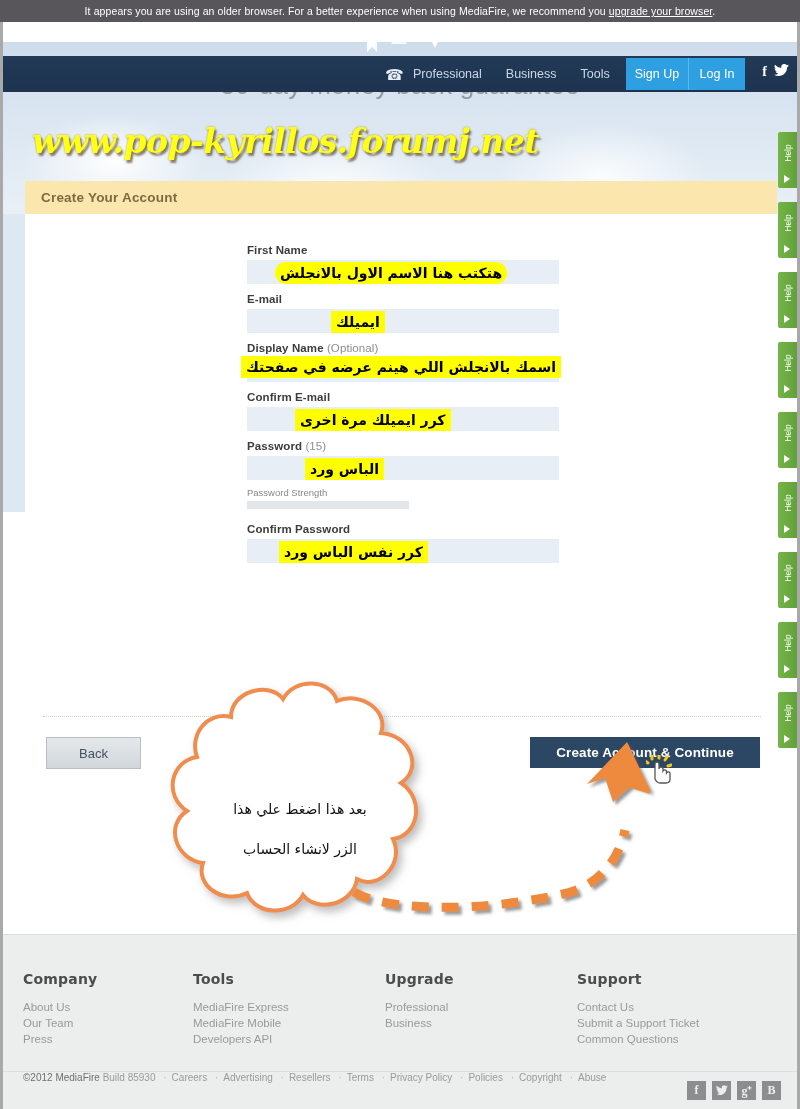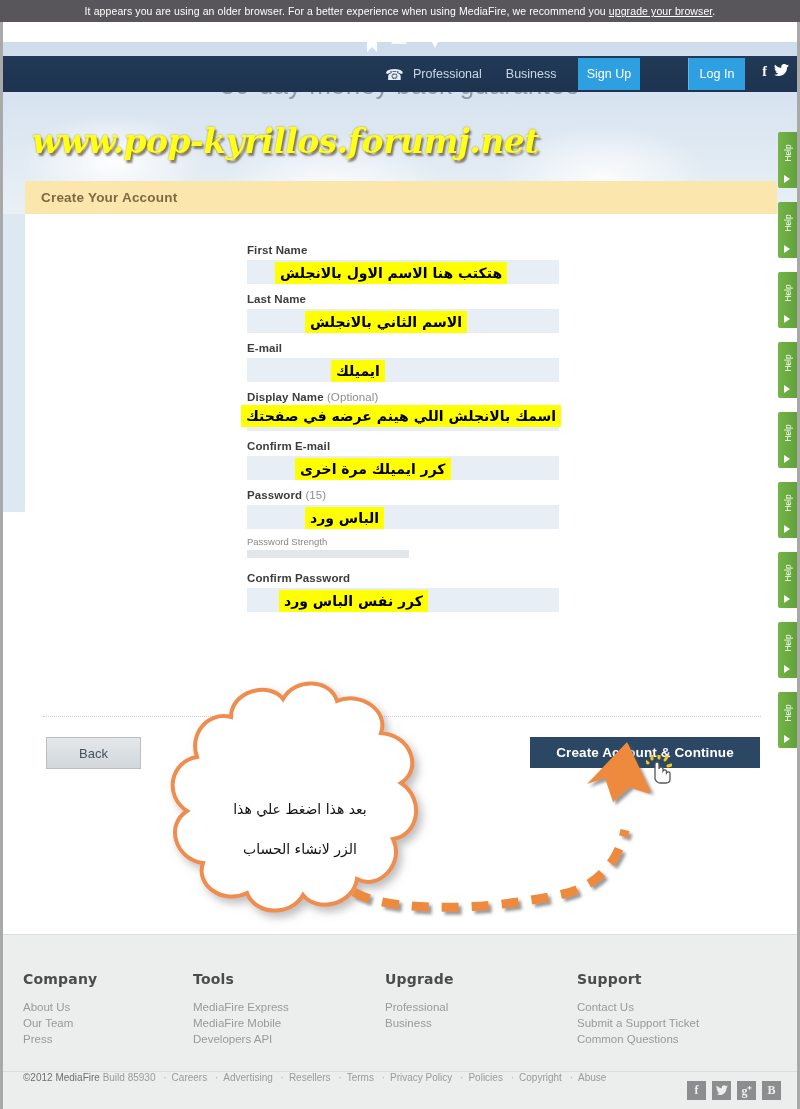--- a/index.html
+++ b/index.html
@@ -152,21 +152,21 @@
     display: flex; align-items: stretch; padding-left: 23px;
   }
   .btn-signup, .btn-login {
     background: #2e9fe0;
     color: #ffffff;
     font-size: 12.5px;
     display: flex; align-items: center; justify-content: center;
     text-decoration: none;
   }
   .btn-signup { width: 62px; }
-  .btn-login { width: 56px; border-left: 1px solid #5cb8ea; margin-left: 48px; }
+  .btn-login { width: 56px; border-left: 1px solid #5cb8ea; }
   .nav-social {
     position: absolute;
     right: 8px; top: 8px;
     display: flex; gap: 7px;
     color: #ffffff;
     font-size: 14px;
   }
   .sm-f, .sm-t { font-weight: bold; font-family: "Liberation Serif", serif; }
 
   
@@ -488,28 +488,23 @@
     <div class="card">
       <div class="card-header">
         <span class="card-header-title">Create Your Account</span>
       </div>
 
       <div class="form-area">
 
         <div class="field">
           <div class="field-label"><span>First Name</span></div>
           <input class="field-input" type="text" value="" style="">
-          <div class="ar-note" style="left:28px; top:18px;">هتكتب هنا الاسم الاول بالانجلش</div>
-        </div>
-
-        <div class="field">
-          <div class="field-label"><span>Last Name</span></div>
-          <input class="field-input" type="text" value="" style="">
-          <div class="ar-note" style="left:58px; top:18px;">الاسم الثاني بالانجلش</div>
-        </div>
+          <div class="ar-note" style="left:28px; top:18px;border-radius:11px;">هتكتب هنا الاسم الاول بالانجلش</div>
+        </div>
+
 
         <div class="field">
           <div class="field-label"><span>E-mail</span></div>
           <input class="field-input" type="text" value="" style="">
           <div class="ar-note" style="left:84px; top:18px;">ايميلك</div>
         </div>
 
         <div class="field">
           <div class="field-label"><span>Display Name</span> <span class="opt">(Optional)</span></div>
           <input class="field-input" type="text" value="" style="">

